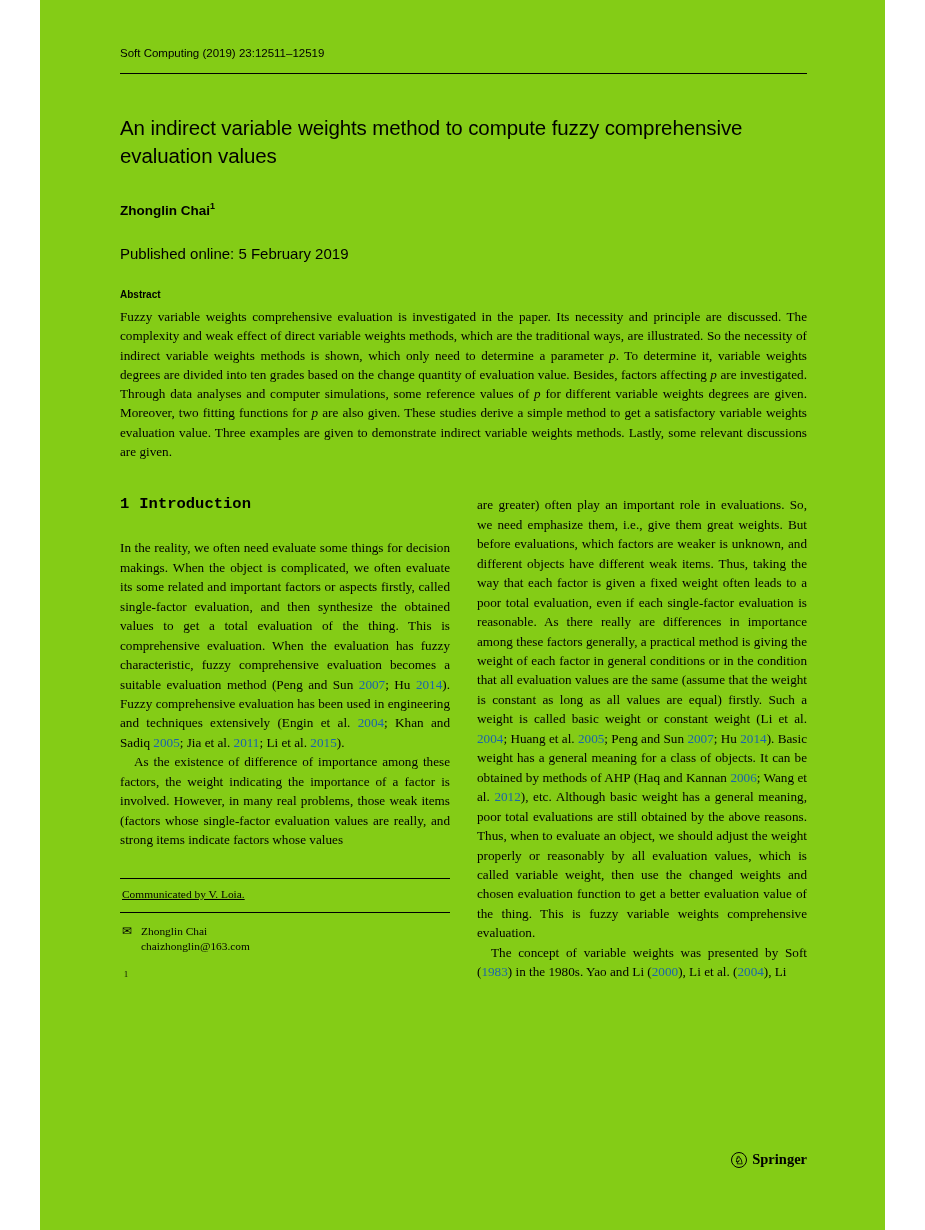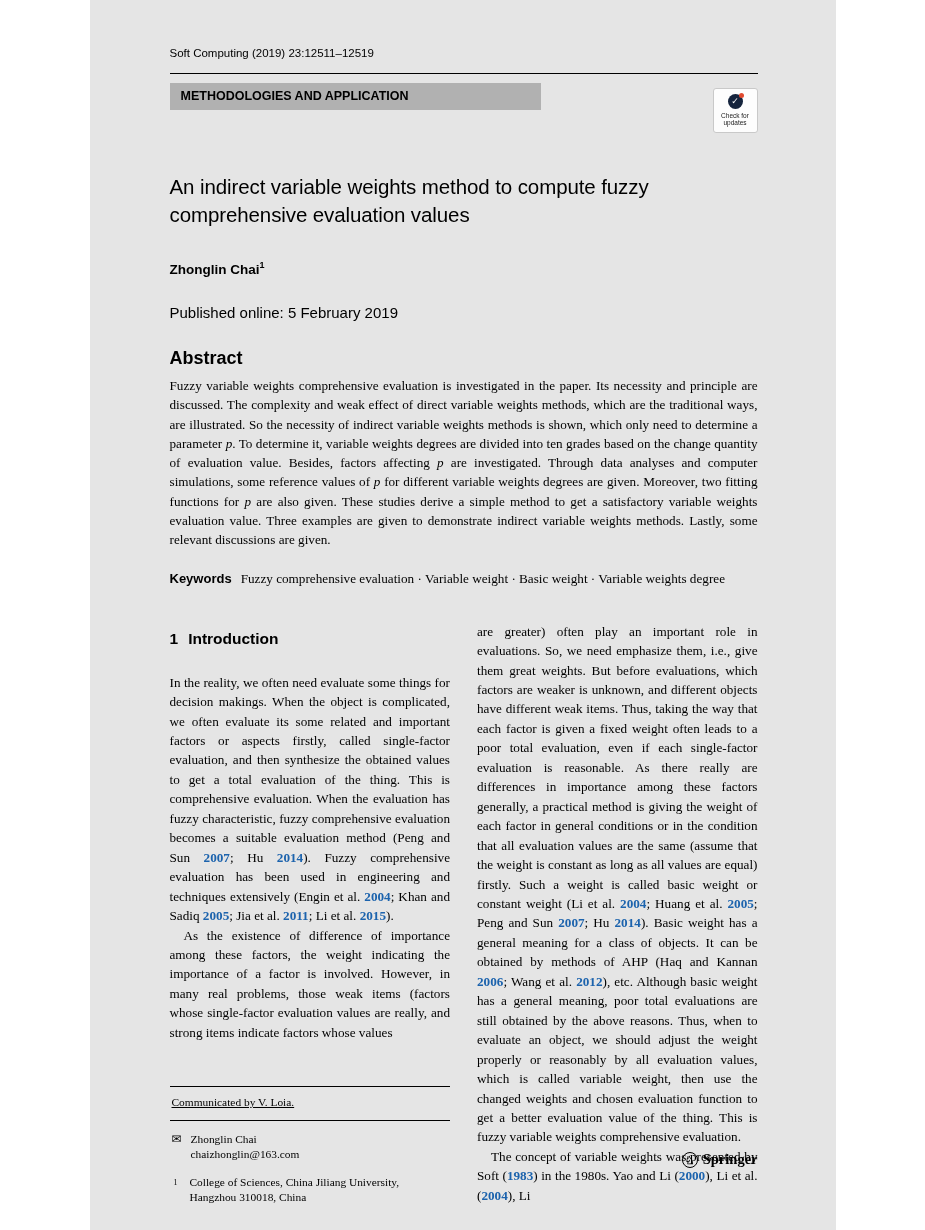--- a/index.html
+++ b/index.html
@@ -1,22 +1,22 @@
 <!DOCTYPE html>
 <html style="--link: #1c63ad; --banner: #b1b1b1;"><head>
 <meta charset="utf-8">
 <style>
   * { box-sizing: border-box; }
   html, body { margin: 0; padding: 0; background: #ffffff; }
   .page {
     position: relative;
-    width: 746px;
+    width: 845px;
     height: 1230px;
     margin: 0 auto;
-    background: #e5e5e5;
+    background: #84cc16;
     color: #000;
     font-family: "Liberation Serif", serif;
     padding: 45px 78px 0 80px;
     overflow: hidden;
   }
   .meta-line {
     font-family: "Liberation Sans", sans-serif;
     font-size: 11.5px;
     line-height: 16.5px;
   }
@@ -90,54 +90,54 @@
     margin-top: 29px;
     font-family: "Liberation Sans", sans-serif;
     font-size: 15px;
     line-height: 16px;
   }
 
   .abstract { margin-top: 27px; }
   .abstract-heading {
     font-family: "Liberation Sans", sans-serif;
     font-weight: bold;
-    font-size: 18px;
+    font-size: 10px;
     margin-bottom: 7px;
   }
   .abstract-text {
     font-size: 13.2px;
     line-height: 19.3px;
     text-align: justify;
   }
 
   .keywords-line { margin-top: 20px; font-size: 13.2px; line-height: 18px; }
   .kw-heading {
     font-family: "Liberation Sans", sans-serif;
     font-weight: bold;
     font-size: 13px;
     margin-right: 9px;
   }
 
   .columns { display: flex; gap: 27px; margin-top: 34px; align-items: stretch; }
   .col { width: 370px; display: flex; flex-direction: column; }
   .section-heading {
-    font-family: Liberation Sans, sans-serif;
+    font-family: Liberation Mono, monospace;
     font-weight: bold;
     font-size: 15.5px;
-    margin: 8px 0 25px 0;
+    margin: 0 0 25px 0;
   }
   .section-heading .sec-num { margin-right: 10px; }
   .para {
     margin: 0;
     font-size: 13.2px;
     line-height: 19.45px;
     text-align: justify;
   }
   .para.indent { text-indent: 14px; }
-  .cite { color: var(--link, #1c63ad); font-weight: bold; }
+  .cite { color: var(--link, #1c63ad); }
   .it { font-style: italic; }
 
   .footnote-block {
     margin-top: auto;
     padding-top: 18px;
     font-size: 11.4px;
     line-height: 15px;
   }
   .fn-rule { border: none; border-top: 1px solid #000; margin: 0; }
   .fn-comm { padding: 8px 0 10px 2px; text-decoration: underline; }
@@ -168,49 +168,36 @@
 </style>
 </head>
 <body>
 
 <div class="page">
 
   <div class="meta-line">Soft Computing (2019) 23:12511–12519</div>
 
   <hr class="top-rule">
 
-  <div class="banner-row">
-    <span class="banner">METHODOLOGIES AND APPLICATION</span>
-    <div class="check-badge">
-      <span class="check-logo">✓</span>
-      <span class="check-text">
-        <span>Check for</span><br>
-        <span>updates</span>
-      </span>
-    </div>
-  </div>
 
   <h1 class="title">An indirect variable weights method to compute fuzzy comprehensive evaluation values</h1>
 
   <div class="author">
     <span>Zhonglin Chai</span><sup>1</sup>
   </div>
 
   <div class="pub-block">
     <div>Published online: 5 February 2019</div>
   </div>
 
   <div class="abstract">
     <div class="abstract-heading">Abstract</div>
     <div class="abstract-text"><span>Fuzzy variable weights comprehensive evaluation is investigated in the paper. Its necessity and principle are discussed. The complexity and weak effect of direct variable weights methods, which are the traditional ways, are illustrated. So the necessity of indirect variable weights methods is shown, which only need to determine a parameter </span><span class="it">p</span><span>. To determine it, variable weights degrees are divided into ten grades based on the change quantity of evaluation value. Besides, factors affecting </span><span class="it">p</span><span> are investigated. Through data analyses and computer simulations, some reference values of </span><span class="it">p</span><span> for different variable weights degrees are given. Moreover, two fitting functions for </span><span class="it">p</span><span> are also given. These studies derive a simple method to get a satisfactory variable weights evaluation value. Three examples are given to demonstrate indirect variable weights methods. Lastly, some relevant discussions are given.</span></div>
   </div>
 
-  <div class="keywords-line">
-    <span class="kw-heading">Keywords</span><span>Fuzzy comprehensive evaluation · Variable weight · Basic weight · Variable weights degree</span>
-  </div>
 
   <div class="columns">
     <div class="col">
       <h2 class="section-heading">
         <span class="sec-num">1</span><span>Introduction</span>
       </h2>
       <div>
           <p class="para"><span>In the reality, we often need evaluate some things for decision makings. When the object is complicated, we often evaluate its some related and important factors or aspects firstly, called single-factor evaluation, and then synthesize the obtained values to get a total evaluation of the thing. This is comprehensive evaluation. When the evaluation has fuzzy characteristic, fuzzy comprehensive evaluation becomes a suitable evaluation method (Peng and Sun </span><span class="cite">2007</span><span>; Hu </span><span class="cite">2014</span><span>). Fuzzy comprehensive evaluation has been used in engineering and techniques extensively (Engin et al. </span><span class="cite">2004</span><span>; Khan and Sadiq </span><span class="cite">2005</span><span>; Jia et al. </span><span class="cite">2011</span><span>; Li et al. </span><span class="cite">2015</span><span>).</span></p>
           <p class="para indent"><span>As the existence of difference of importance among these factors, the weight indicating the importance of a factor is involved. However, in many real problems, those weak items (factors whose single-factor evaluation values are really, and strong items indicate factors whose values</span></p>
         </div>
@@ -221,24 +208,20 @@
         <hr class="fn-rule">
         <div class="fn-email">
           <span class="env-icon">✉</span>
           <span>
             <span>Zhonglin Chai</span><br>
             <span>chaizhonglin@163.com</span>
           </span>
         </div>
         <div class="fn-aff">
           <sup>1</sup>
-          <span>
-            <span>College of Sciences, China Jiliang University,</span><br>
-            <span>Hangzhou 310018, China</span>
-          </span>
         </div>
       </div>
     </div>
 
     <div class="col">
       <div>
           <p class="para"><span>are greater) often play an important role in evaluations. So, we need emphasize them, i.e., give them great weights. But before evaluations, which factors are weaker is unknown, and different objects have different weak items. Thus, taking the way that each factor is given a fixed weight often leads to a poor total evaluation, even if each single-factor evaluation is reasonable. As there really are differences in importance among these factors generally, a practical method is giving the weight of each factor in general conditions or in the condition that all evaluation values are the same (assume that the weight is constant as long as all values are equal) firstly. Such a weight is called basic weight or constant weight (Li et al. </span><span class="cite">2004</span><span>; Huang et al. </span><span class="cite">2005</span><span>; Peng and Sun </span><span class="cite">2007</span><span>; Hu </span><span class="cite">2014</span><span>). Basic weight has a general meaning for a class of objects. It can be obtained by methods of AHP (Haq and Kannan </span><span class="cite">2006</span><span>; Wang et al. </span><span class="cite">2012</span><span>), etc. Although basic weight has a general meaning, poor total evaluations are still obtained by the above reasons. Thus, when to evaluate an object, we should adjust the weight properly or reasonably by all evaluation values, which is called variable weight, then use the changed weights and chosen evaluation function to get a better evaluation value of the thing. This is fuzzy variable weights comprehensive evaluation.</span></p>
           <p class="para indent"><span>The concept of variable weights was presented by Soft (</span><span class="cite">1983</span><span>) in the 1980s. Yao and Li (</span><span class="cite">2000</span><span>), Li et al. (</span><span class="cite">2004</span><span>), Li</span></p>
         </div>
     </div>

